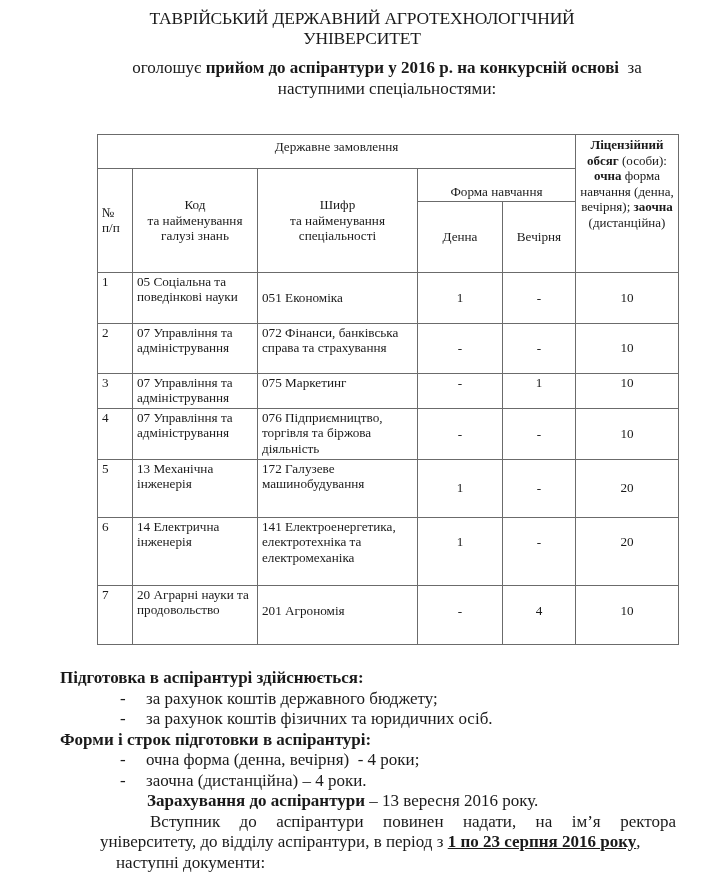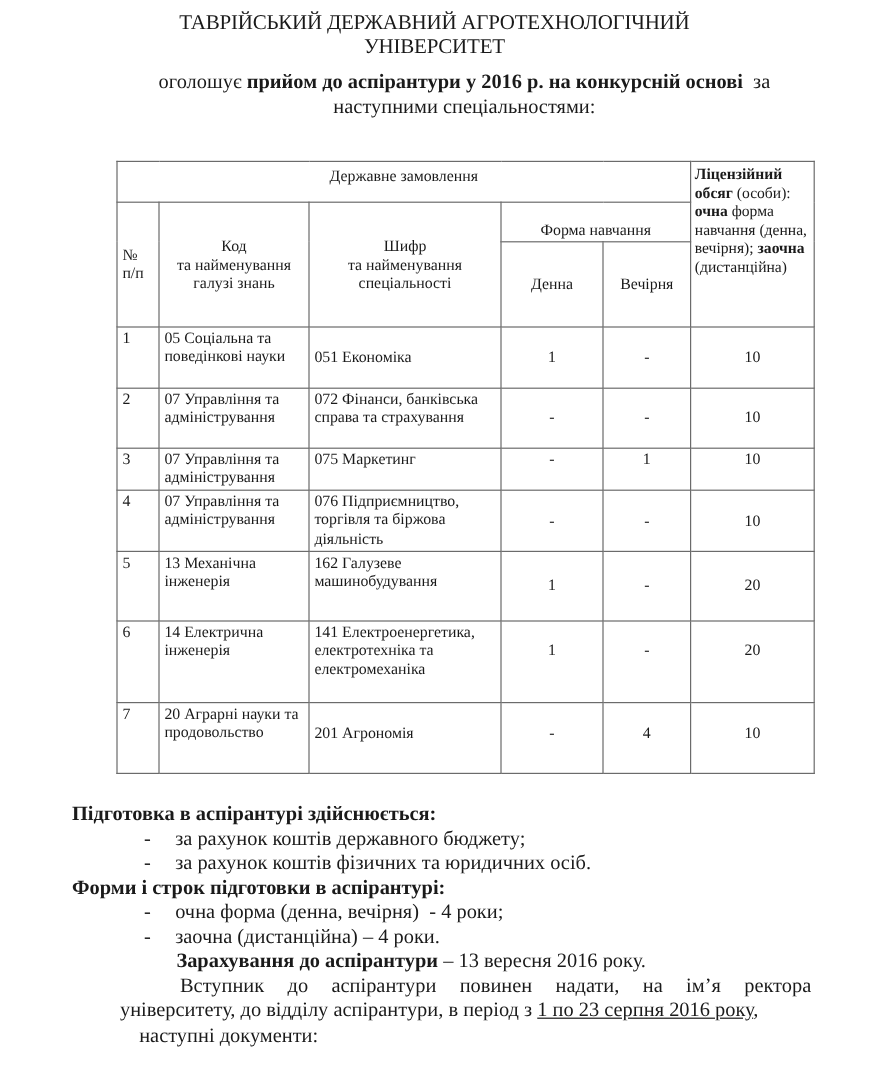--- a/index.html
+++ b/index.html
@@ -43,21 +43,21 @@
       position: absolute; left: 0; width: 724px;
       font-size: 17px; line-height: 20.5px;
     }
     .line { white-space: nowrap; }
     .bullet-line { padding-left: 120px; }
     .bullet-line .dash { display: inline-block; width: 26px; }
     .heading { padding-left: 60px; font-weight: bold; }
     .indent { padding-left: 147px; }
     .para { padding-left: 100px; padding-right: 48px; text-align: justify; }
     .para .first { display: block; padding-left: 50px; text-align-last: justify; }
-    u b { font-weight: normal; }
+    u b { font-weight: bold; }
   </style>
 </head>
 <body>
 
 <div class="page">
 
   <div class="title">
     <div>ТАВРІЙСЬКИЙ ДЕРЖАВНИЙ АГРОТЕХНОЛОГІЧНИЙ</div>
     <div>УНІВЕРСИТЕТ</div>
   </div>
@@ -68,21 +68,21 @@
     </div>
     <div>наступними спеціальностями:</div>
   </div>
 
   <table class="grid">
     <tbody>
         <tr style="height:34px">
       <td colspan="5" class="center bold" style="vertical-align:top;padding-top:4px;">
         <span>Державне замовлення</span>
       </td>
-      <td rowspan="3" class="c-lic" style="padding:2px 3px; font-size:13px; line-height:15.5px;">
+      <td rowspan="3" class="c-lic" style="padding:2px 3px; font-size:13px; line-height:15.5px;text-align:center;">
         <b>Ліцензійний обсяг</b><span> (особи): </span><b>очна</b><span> форма навчання (денна, вечірня); </span><b>заочна</b><span> (дистанційна)</span>
       </td>
     </tr>
     <tr style="height:19px">
       <td rowspan="2" class="c-num vmid">
         <span style="display:block;width:22px;">№ п/п</span>
       </td>
       <td rowspan="2" class="c-field center vmid">
         <div>Код</div>
         <div>та найменування галузі знань</div>
@@ -132,21 +132,21 @@
       <td>4</td>
       <td>07 Управління та адміністрування</td>
       <td>076 Підприємництво, торгівля та біржова діяльність</td>
       <td class="center vmid">-</td>
       <td class="center vmid">-</td>
       <td class="center vmid">10</td>
     </tr>
     <tr style="height:58px">
       <td>5</td>
       <td>13 Механічна інженерія</td>
-      <td>162 Галузеве машинобудування</td>
+      <td>172 Галузеве машинобудування</td>
       <td class="center vmid">1</td>
       <td class="center vmid">-</td>
       <td class="center vmid">20</td>
     </tr>
     <tr style="height:68px">
       <td>6</td>
       <td>14 Електрична інженерія</td>
       <td>141 Електроенергетика, електротехніка та електромеханіка</td>
       <td class="center" style="padding-top:16px">1</td>
       <td class="center" style="padding-top:16px">-</td>

